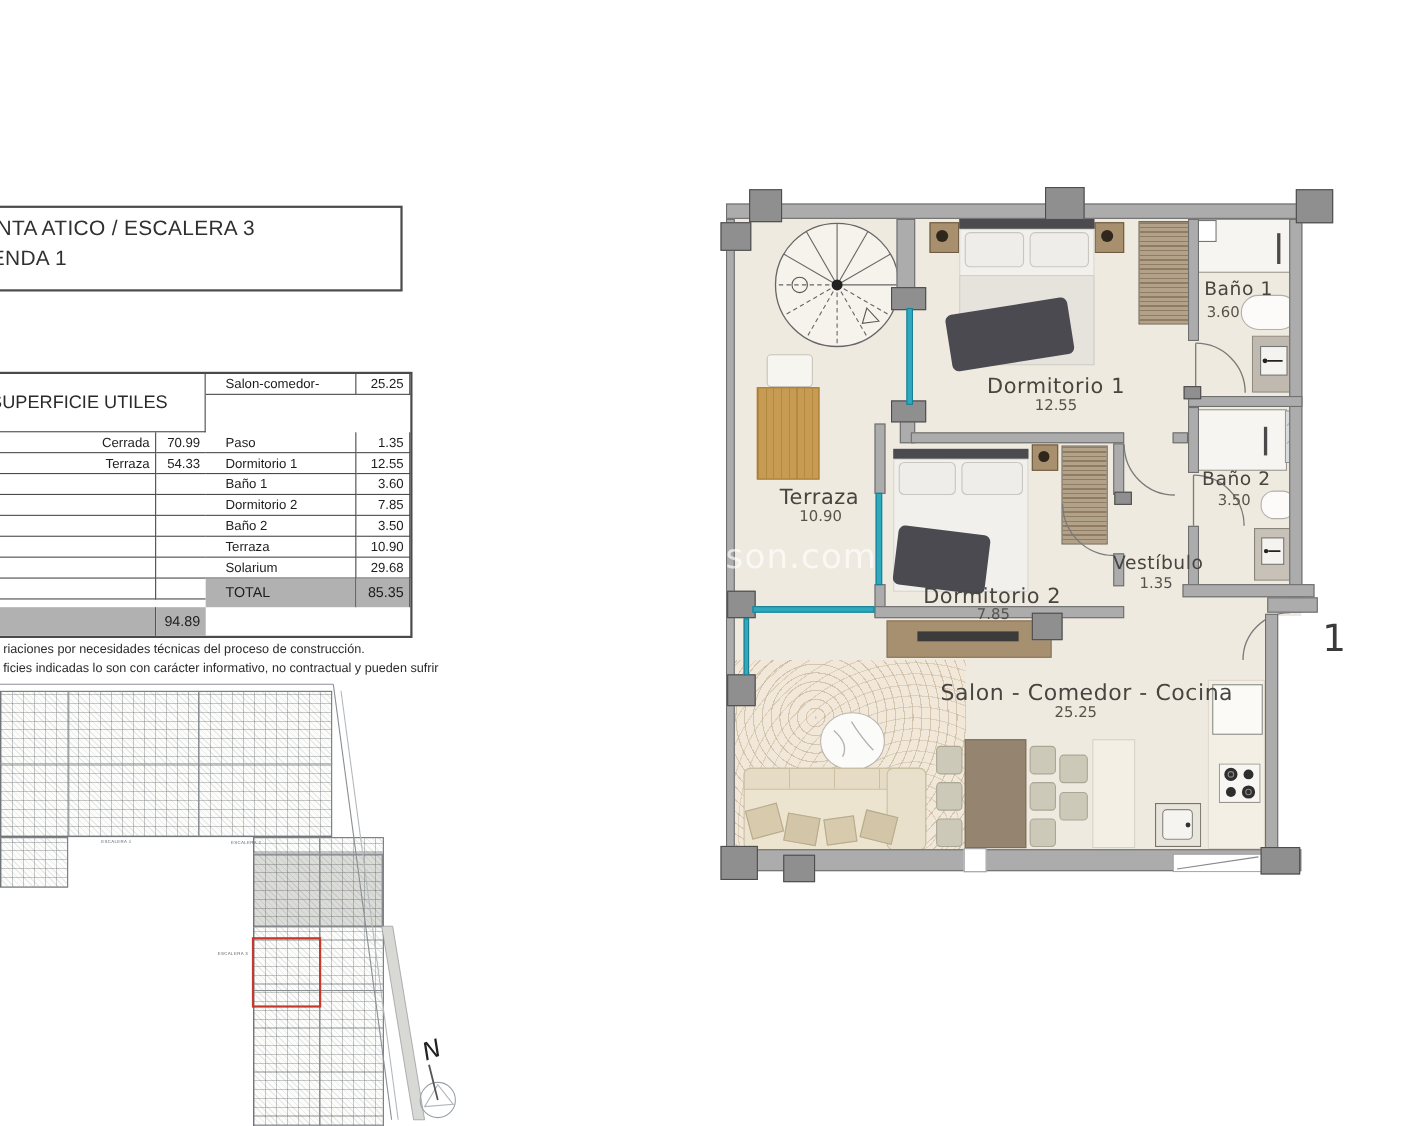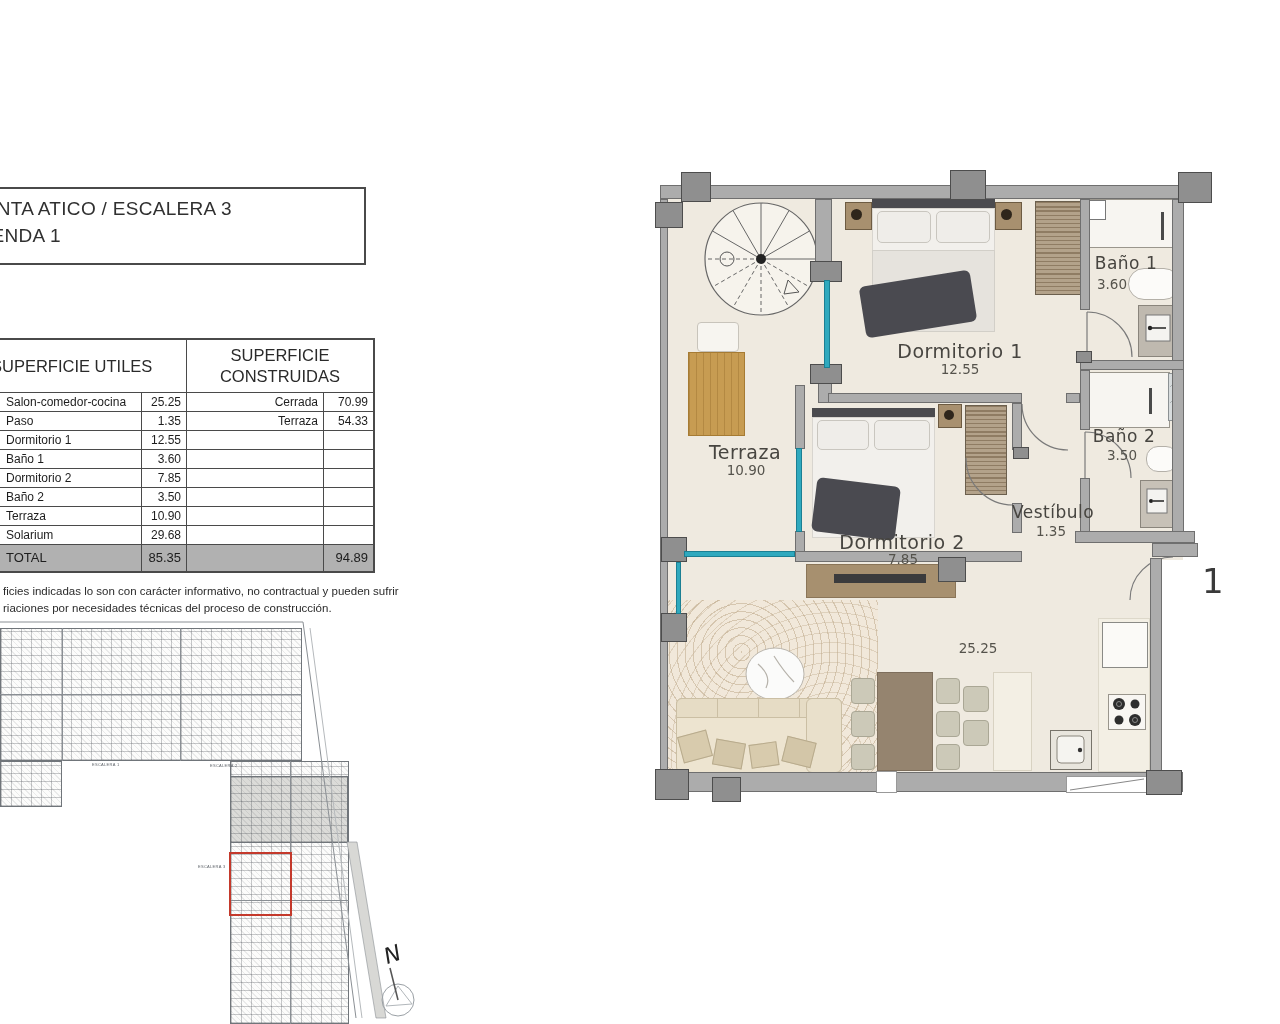--- a/index.html
+++ b/index.html
@@ -64,24 +64,20 @@
 
   <div id="titlebox">
     <div class="tl l1">LANTA ATICO / ESCALERA 3</div>
     <div class="tl l2">VIENDA 1</div>
   </div>
 
   <div id="areas">
     <div class="c hc hu">
         <span>SUPERFICIE UTILES</span>
       </div>
-    <div class="c hc hk last">
-      <span>SUPERFICIE</span>
-      <span>CONSTRUIDAS</span>
-    </div>
 
     <div class="c nm">Salon-comedor-cocina</div>
     <div class="c vl">25.25</div>
     <div class="c lb">Cerrada</div>
     <div class="c vl last">70.99</div>
 
     <div class="c nm">Paso</div>
     <div class="c vl">1.35</div>
     <div class="c lb">Terraza</div>
     <div class="c vl last">54.33</div>
@@ -116,22 +112,22 @@
     <div class="c lb"></div>
       <div class="c vl last"></div>
 
     <div class="c nm t">TOTAL</div>
     <div class="c vl t">85.35</div>
     <div class="c lb t"></div>
     <div class="c vl t last">94.89</div>
   </div>
 
   <div id="disc">
+    <div>riaciones por necesidades técnicas del proceso de construcción.</div>
     <div>ficies indicadas lo son con carácter informativo, no contractual y pueden sufrir</div>
-    <div>riaciones por necesidades técnicas del proceso de construcción.</div>
   </div>
 
   <div class="floor" style="left:667px;top:197px;width:516px;height:363px;"></div>
   <div class="floor" style="left:667px;top:560px;width:488px;height:214px;"></div>
 
   <div id="rug"></div>
   <svg class="furn" style="left:744px;top:646px;" width="62" height="56">
     <ellipse cx="31" cy="28" rx="29" ry="26" fill="#fbfbfa" stroke="#b9b5ad"></ellipse>
     <path d="M14,18 Q28,30 22,42 M30,10 Q40,26 50,36" stroke="#b6b2aa" fill="none" stroke-width="1.2"></path>
   </svg>
@@ -311,23 +307,25 @@
   <div class="rlbl" style="left:960px;top:340px;">Dormitorio 1</div>
   <div class="rarea" style="left:960px;top:361px;">12.55</div>
   <div class="rlbl sm" style="left:1126px;top:253px;z-index:10;">Baño 1</div>
   <div class="rarea" style="left:1112px;top:276px;">3.60</div>
   <div class="rlbl sm" style="left:1124px;top:426px;">Baño 2</div>
   <div class="rarea" style="left:1122px;top:447px;">3.50</div>
   <div class="rlbl" style="left:902px;top:531px;">Dormitorio 2</div>
   <div class="rarea" style="left:903px;top:551px;">7.85</div>
   <div class="rlbl sm" style="left:1053px;top:502px;">Vestíbulo</div>
   <div class="rarea" style="left:1051px;top:523px;">1.35</div>
+  <div class="rlbl" style="left:988px;top:617px;font-size:20px;">Salon - Comedor - Cocina</div>
   <div class="rarea" style="left:978px;top:640px;">25.25</div>
   <div id="num1">1</div>
 
+  <div id="wm">lson.com</div>
 
   <div class="bldg" style="left:0;top:628px;width:302px;height:133px;"></div>
   <div class="bldg" style="left:0;top:761px;width:62px;height:46px;"></div>
   <div class="bldg" style="left:230px;top:761px;width:119px;height:263px;"></div>
   <div class="bldg bgray" style="left:230px;top:776px;width:118px;height:67px;"></div>
   <div class="spline" style="left:180px;top:628px;width:1px;height:133px;"></div>
   <div class="spline" style="left:62px;top:628px;width:1px;height:133px;"></div>
   <div class="spline" style="left:0;top:694px;width:302px;height:1px;"></div>
   <div class="spline" style="left:290px;top:761px;width:1px;height:263px;"></div>
   <div class="spline" style="left:230px;top:900px;width:119px;height:1px;"></div>

